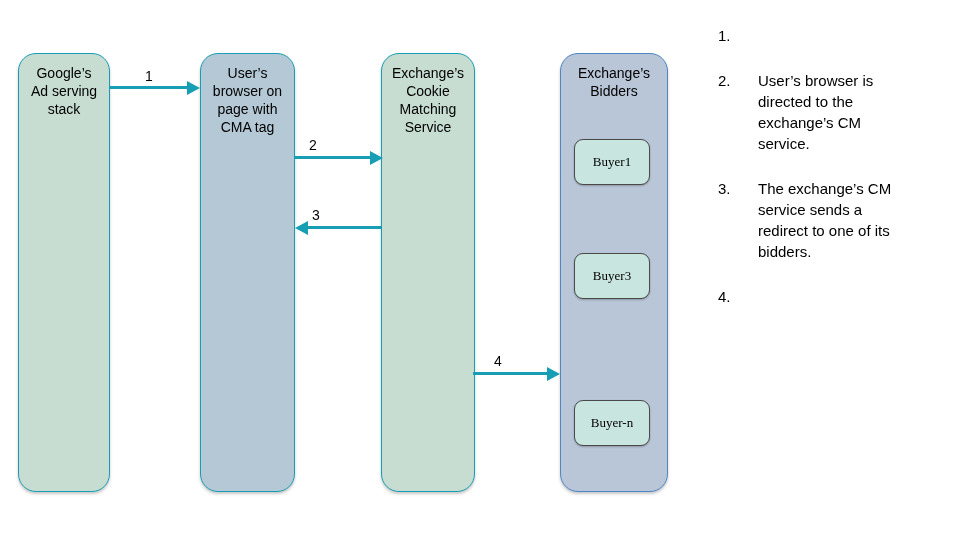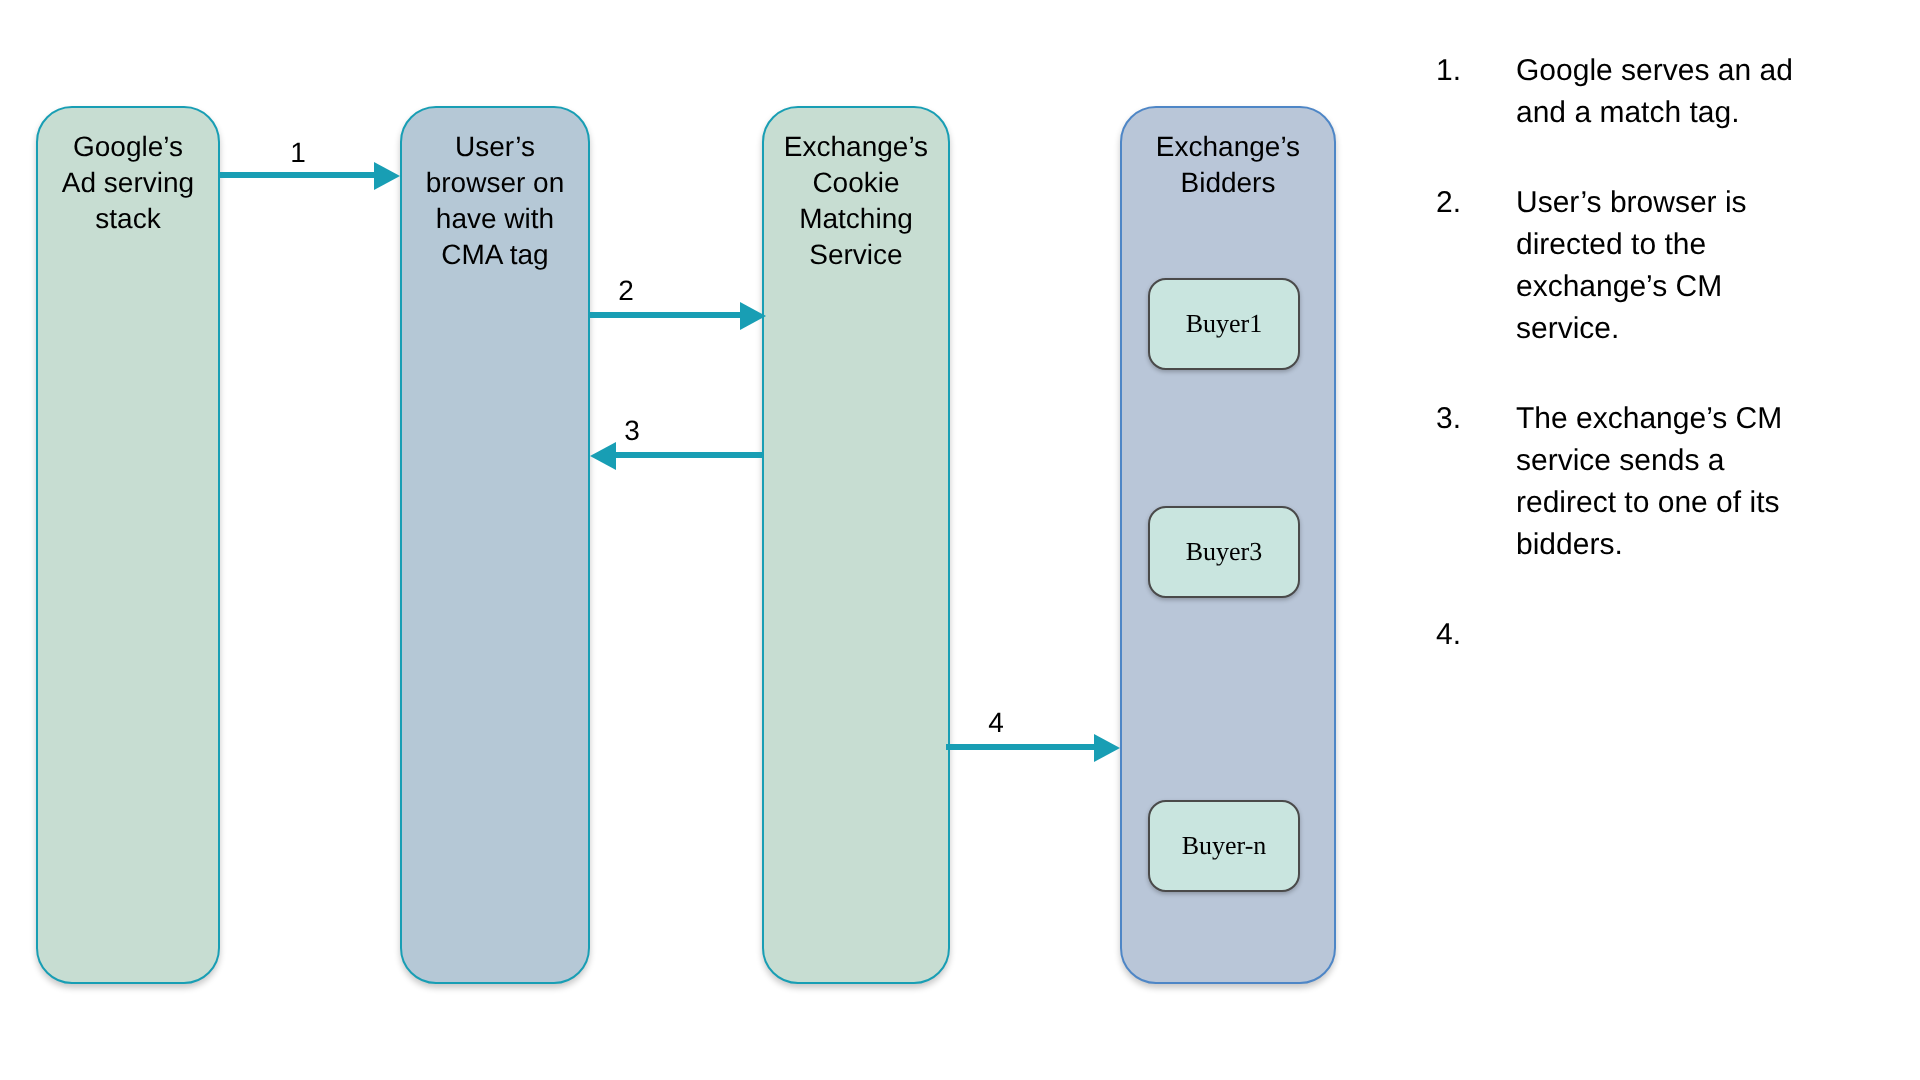--- a/index.html
+++ b/index.html
@@ -76,21 +76,21 @@
 
   <div class="lane lane-1 lane-green">
     <span class="lane-label">Google’s
 Ad serving
 stack</span>
   </div>
 
   <div class="lane lane-2 lane-blue">
     <span class="lane-label">User’s
 browser on
-have with
+page with
 CMA tag</span>
   </div>
 
   <div class="lane lane-3 lane-green">
     <span class="lane-label">Exchange’s
 Cookie
 Matching
 Service</span>
   </div>
 
@@ -120,22 +120,20 @@
   <div class="arrow-head arrow-head-left a3-head"></div>
   <div class="arrow-num a3-num">3</div>
 
   <div class="arrow-line a4-line"></div>
   <div class="arrow-head arrow-head-right a4-head"></div>
   <div class="arrow-num a4-num">4</div>
 
   <div class="steps">
     <div class="step">
       <span class="step-num">1.</span>
-      <span class="step-text">Google serves an ad
-and a match tag.</span>
     </div>
     <div class="step">
       <span class="step-num">2.</span>
       <span class="step-text">User’s browser is
 directed to the
 exchange’s CM
 service.</span>
     </div>
     <div class="step">
       <span class="step-num">3.</span>

